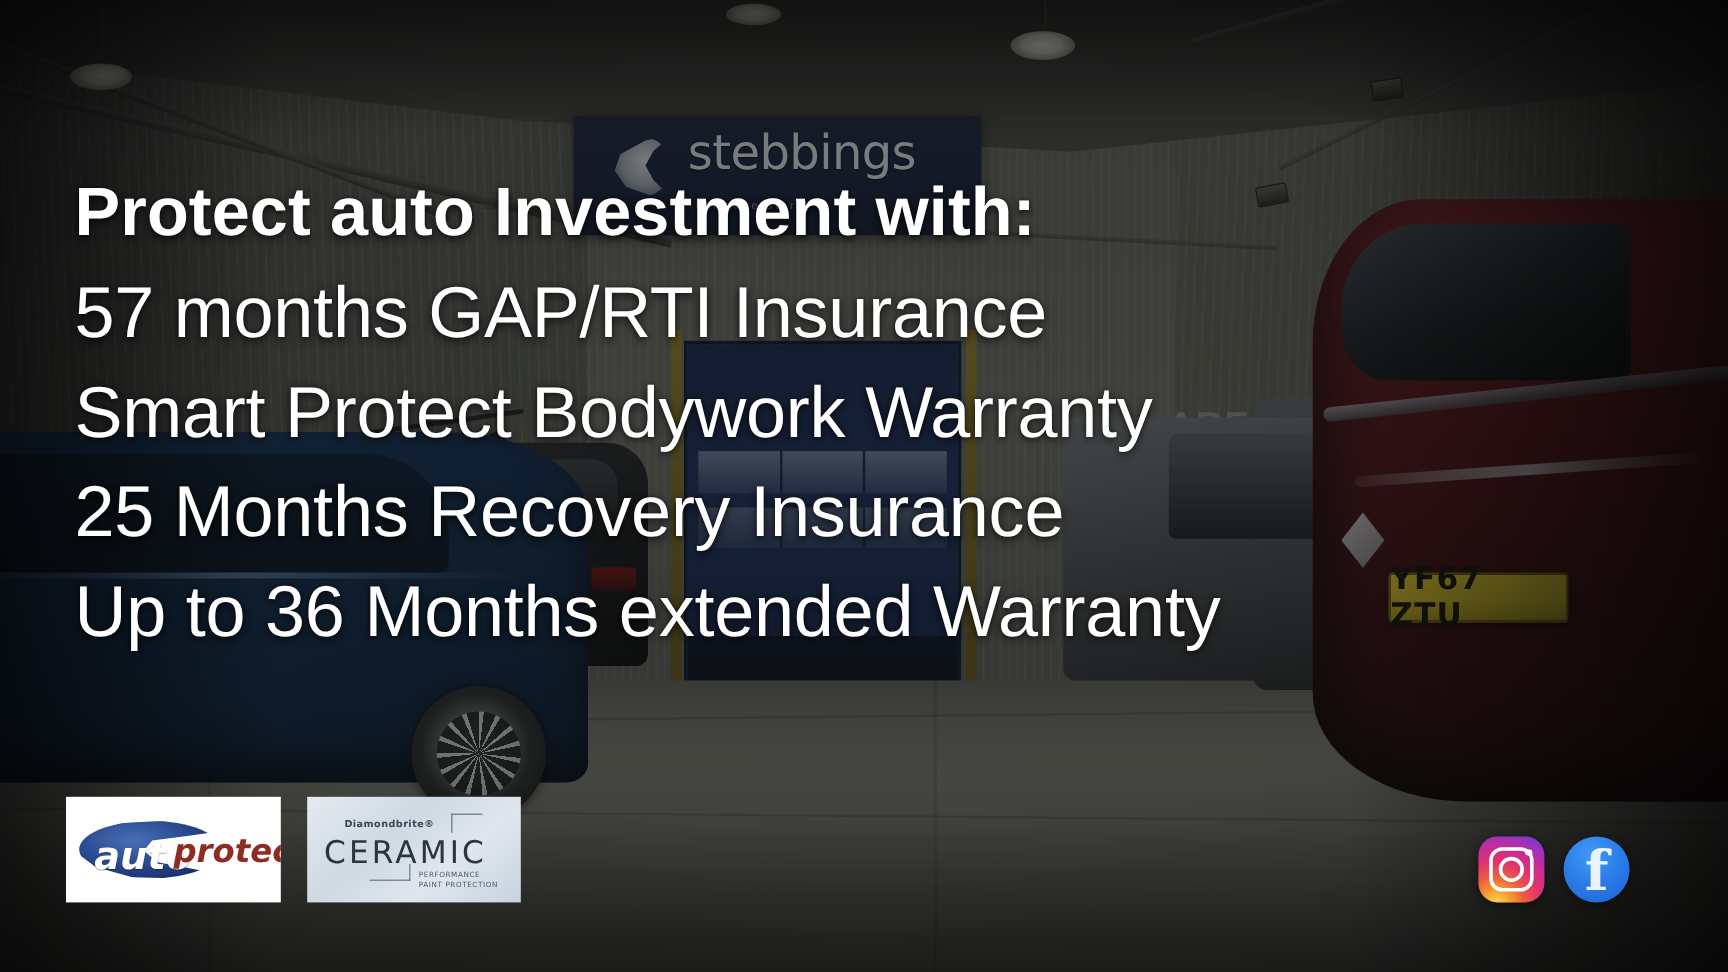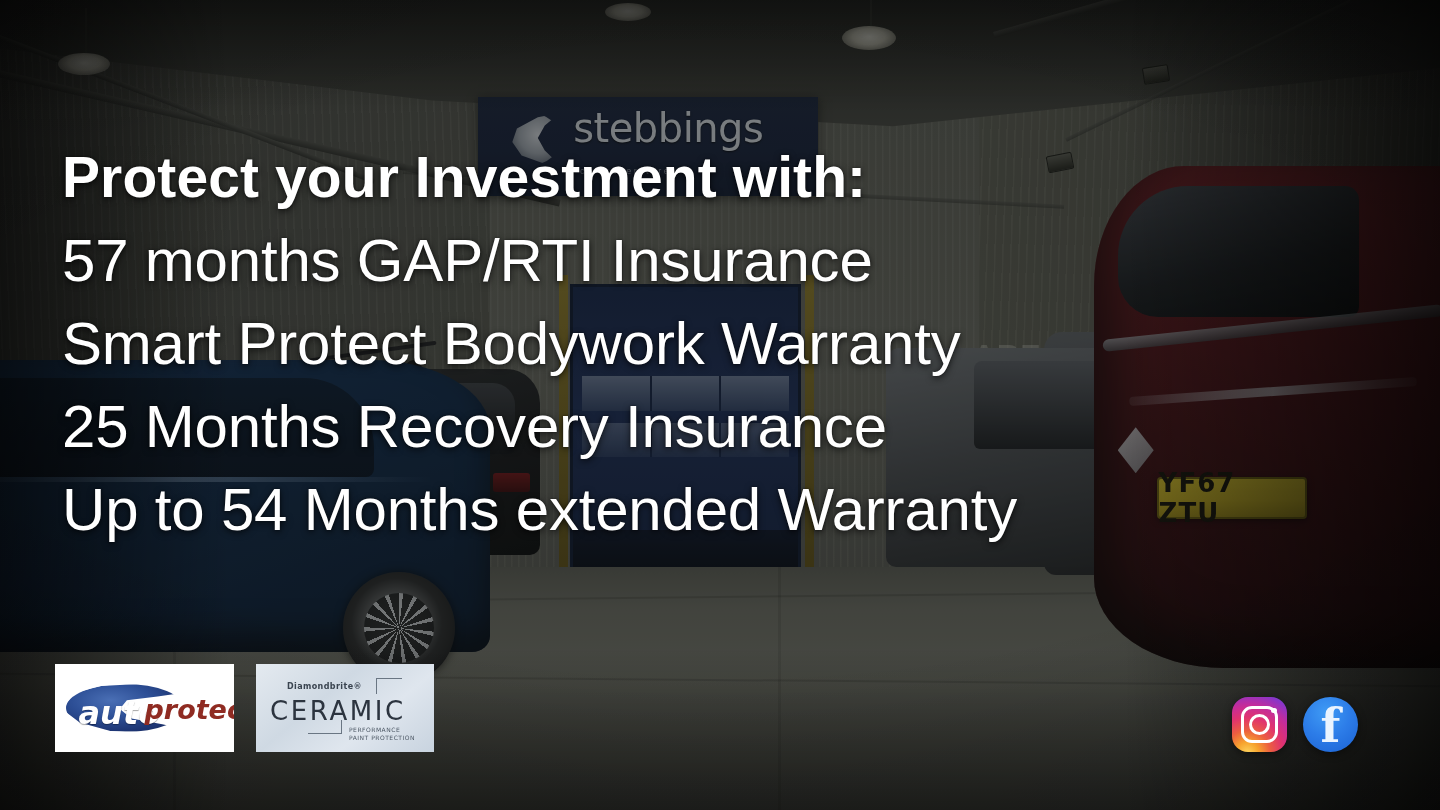--- a/index.html
+++ b/index.html
@@ -542,25 +542,25 @@
       <div class="car-red-boot"></div>
       <div class="car-red-badge"></div>
       <div class="plate">YF67 ZTU</div>
     </div>
 
     <div class="grade"></div>
     <div class="vignette"></div>
   </div>
 
   <div class="copy">
-    <div class="copy-line headline">Protect your Investment with:</div>
+    <div class="copy-line headline">Protect auto Investment with:</div>
     <div class="copy-line">57 months GAP/RTI Insurance</div>
     <div class="copy-line">Smart Protect Bodywork Warranty</div>
     <div class="copy-line">25 Months Recovery Insurance</div>
-    <div class="copy-line">Up to 54 Months extended Warranty</div>
+    <div class="copy-line">Up to 36 Months extended Warranty</div>
   </div>
 
   <div class="logos">
 
     <div class="logo-box logo-autoprotect">
       <div class="ap-mark">
         <div class="ap-swoosh"></div>
         <div class="ap-auto">auto</div>
         <div class="ap-protect">protect</div>
       </div>

